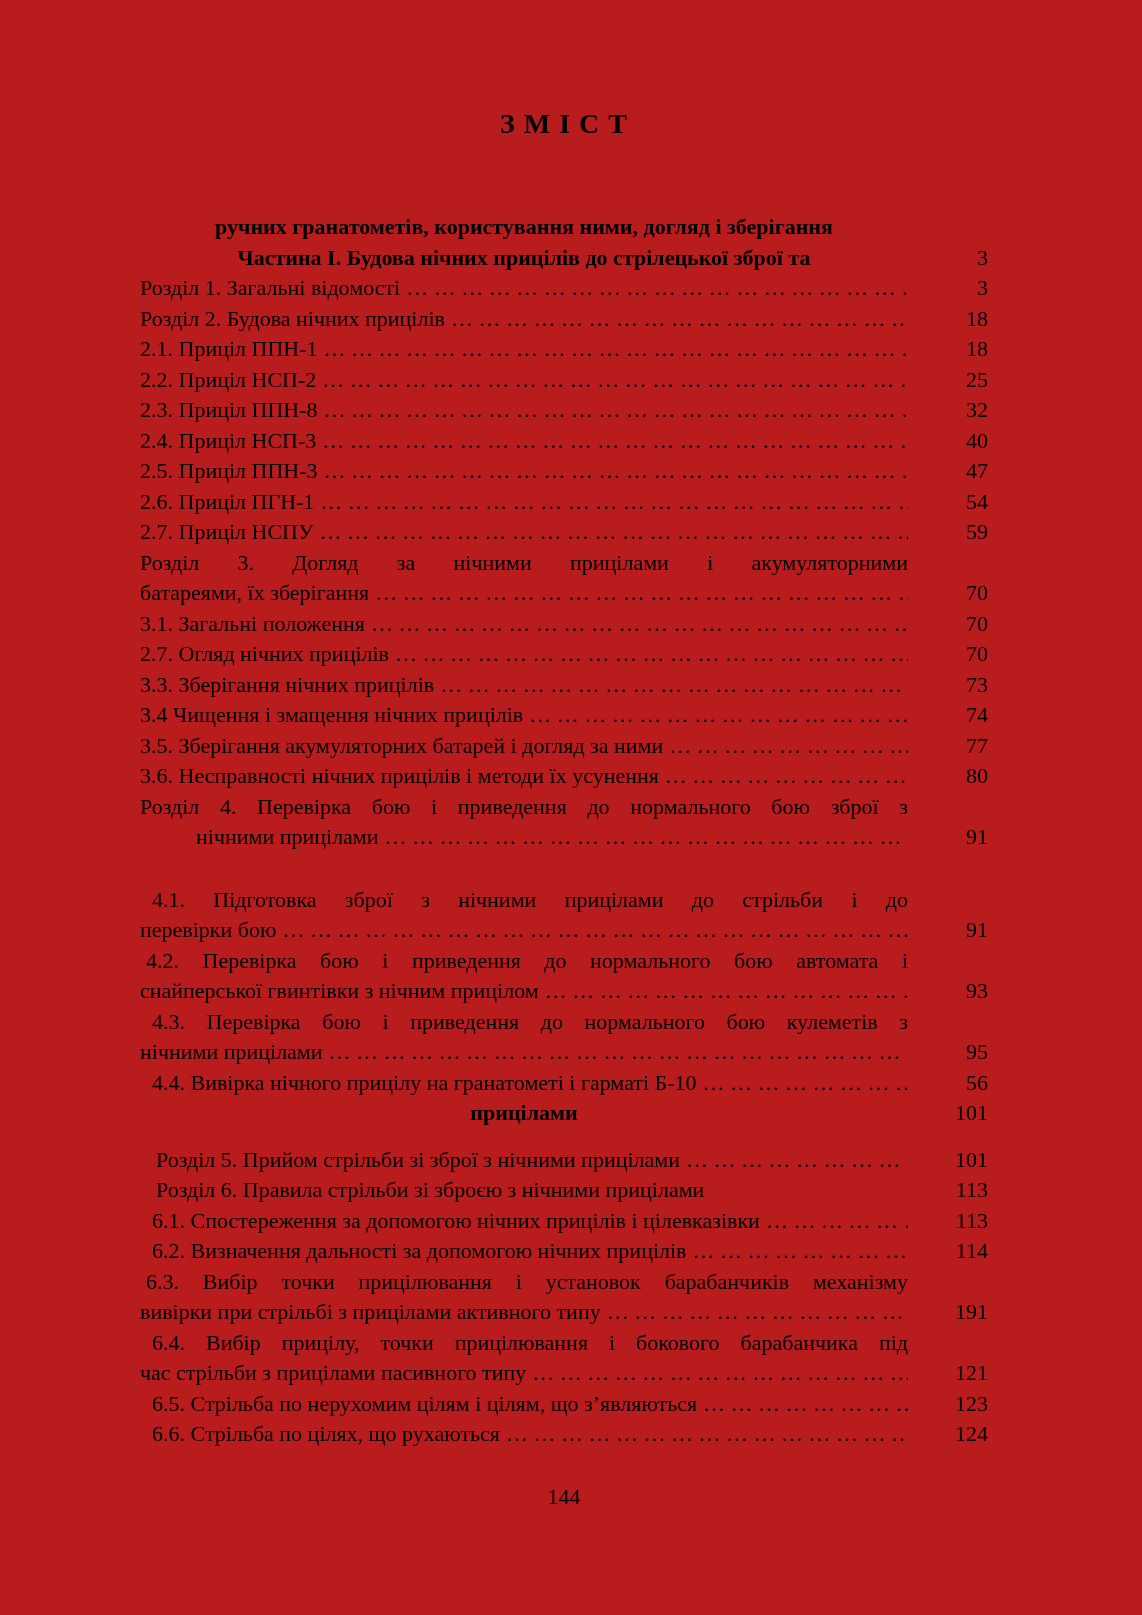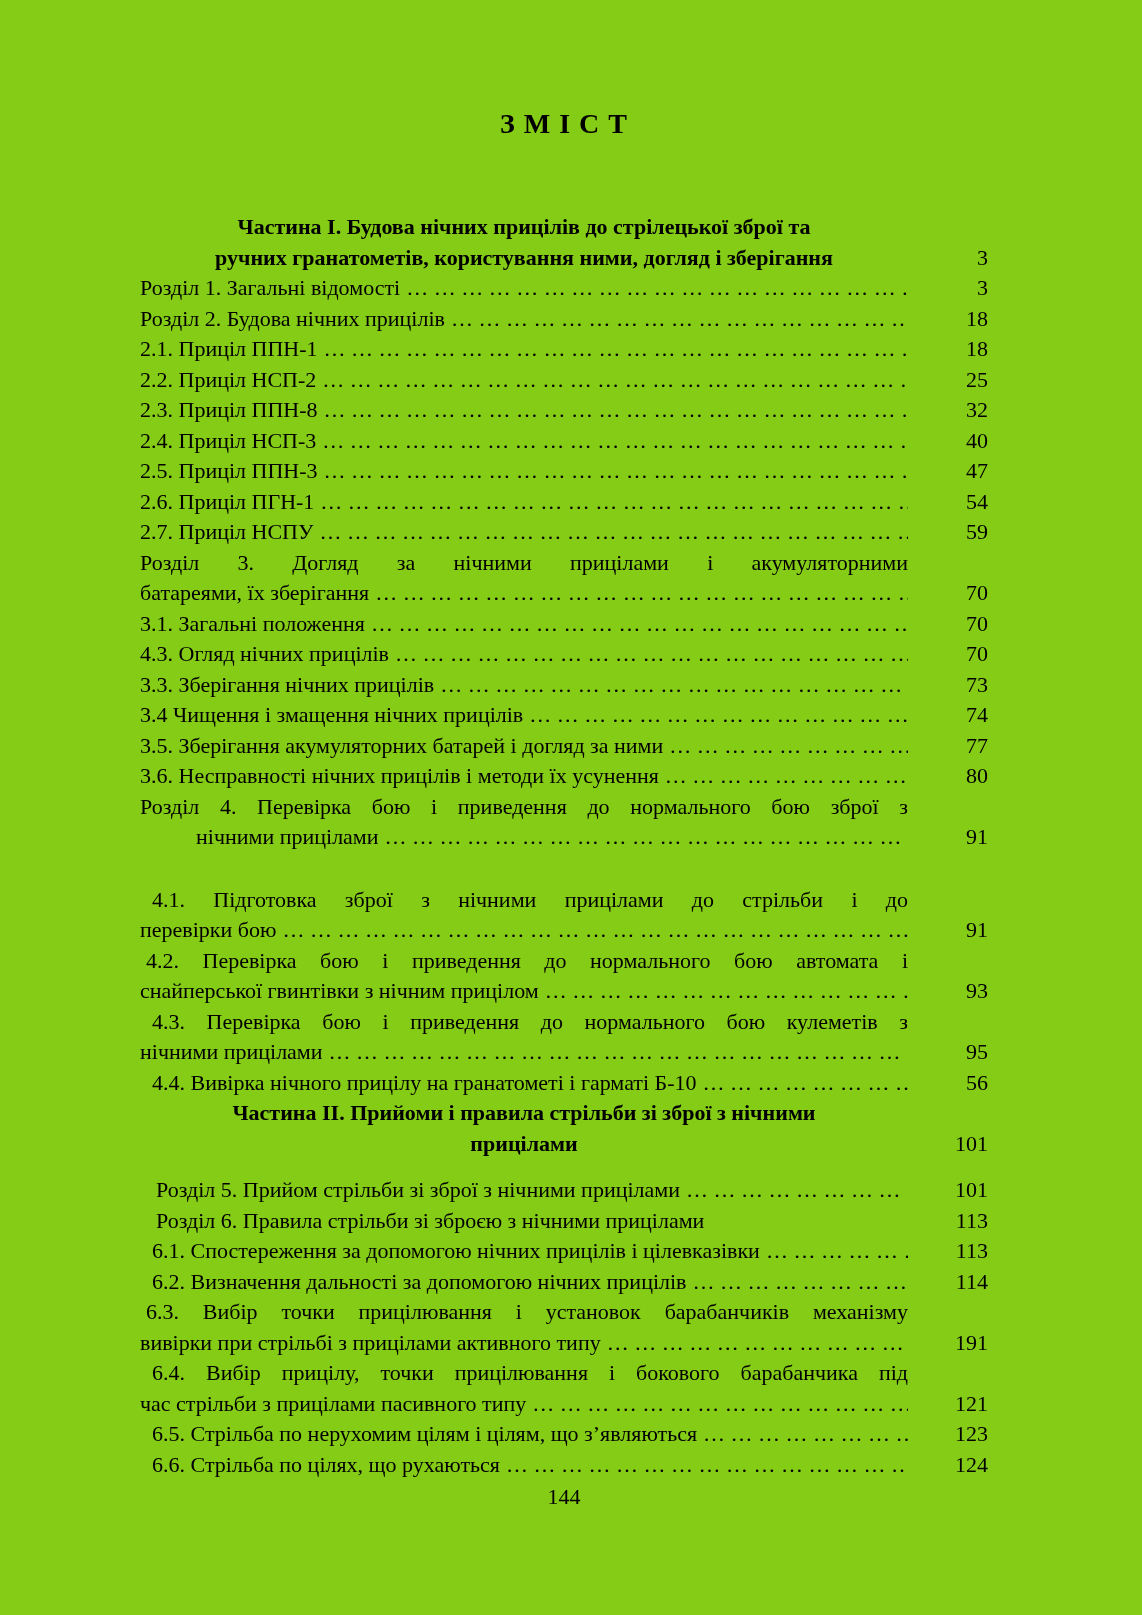--- a/index.html
+++ b/index.html
@@ -6,21 +6,21 @@
     margin: 0;
     padding: 0;
     background: #ffffff;
   }
   .page {
     position: relative;
     width: 1142px;
     height: 1615px;
     box-sizing: border-box;
     padding: 108px 154px 0 140px;
-    background: #84cc16;
+    background: #b91c1c;
     color: #000000;
     font-family: "Liberation Serif", "DejaVu Serif", serif;
     font-size: 22px;
     overflow: hidden;
   }
   .title {
     font-size: 28px;
     font-weight: bold;
     letter-spacing: 1px;
     text-align: center;
@@ -85,22 +85,22 @@
   }
 </style>
 </head>
 <body>
 
 <div class="page">
   <div class="title">З М І С Т</div>
   <div class="toc-entries">
       <div class="entry part">
         <div class="entry-text">
+          <div class="cline">ручних гранатометів, користування ними, догляд і зберігання</div>
           <div class="cline">Частина І. Будова нічних прицілів до стрілецької зброї та</div>
-          <div class="cline">ручних гранатометів, користування ними, догляд і зберігання</div>
         </div>
         <div class="entry-page">3</div>
       </div>
       <div class="entry">
         <div class="entry-text">
           <div class="lline">
             <span class="lt">Розділ 1. Загальні відомості</span>
             <span class="dots">… … … … … … … … … … … … … … … … … … … … … … … … … … … … … … … …</span>
           </div>
         </div>
@@ -193,21 +193,21 @@
           <div class="lline">
             <span class="lt">3.1. Загальні положення</span>
             <span class="dots">… … … … … … … … … … … … … … … … … … … … … … … … … … … … … … … …</span>
           </div>
         </div>
         <div class="entry-page">70</div>
       </div>
       <div class="entry">
         <div class="entry-text">
           <div class="lline">
-            <span class="lt">4.3. Огляд нічних прицілів</span>
+            <span class="lt">2.7. Огляд нічних прицілів</span>
             <span class="dots">… … … … … … … … … … … … … … … … … … … … … … … … … … … … … … … …</span>
           </div>
         </div>
         <div class="entry-page">70</div>
       </div>
       <div class="entry">
         <div class="entry-text">
           <div class="lline">
             <span class="lt">3.3. Зберігання нічних прицілів</span>
             <span class="dots">… … … … … … … … … … … … … … … … … … … … … … … … … … … … … … … …</span>
@@ -286,21 +286,20 @@
         <div class="entry-text">
           <div class="lline" style="padding-left: 12px;">
             <span class="lt">4.4. Вивірка нічного прицілу на гранатометі і гарматі Б-10</span>
             <span class="dots">… … … … … … … … … … … … … … … … … … … … … … … … … … … … … … … …</span>
           </div>
         </div>
         <div class="entry-page">56</div>
       </div>
       <div class="entry part">
         <div class="entry-text">
-          <div class="cline">Частина ІІ. Прийоми і правила стрільби зі зброї  з нічними</div>
           <div class="cline">прицілами</div>
         </div>
         <div class="entry-page">101</div>
       </div>
       <div class="entry">
         <div class="entry-text">
           <div class="lline" style="padding-left: 16px; margin-top: 16px;">
             <span class="lt">Розділ 5. Прийом стрільби зі зброї з нічними прицілами</span>
             <span class="dots">… … … … … … … … … … … … … … … … … … … … … … … … … … … … … … … …</span>
           </div>

